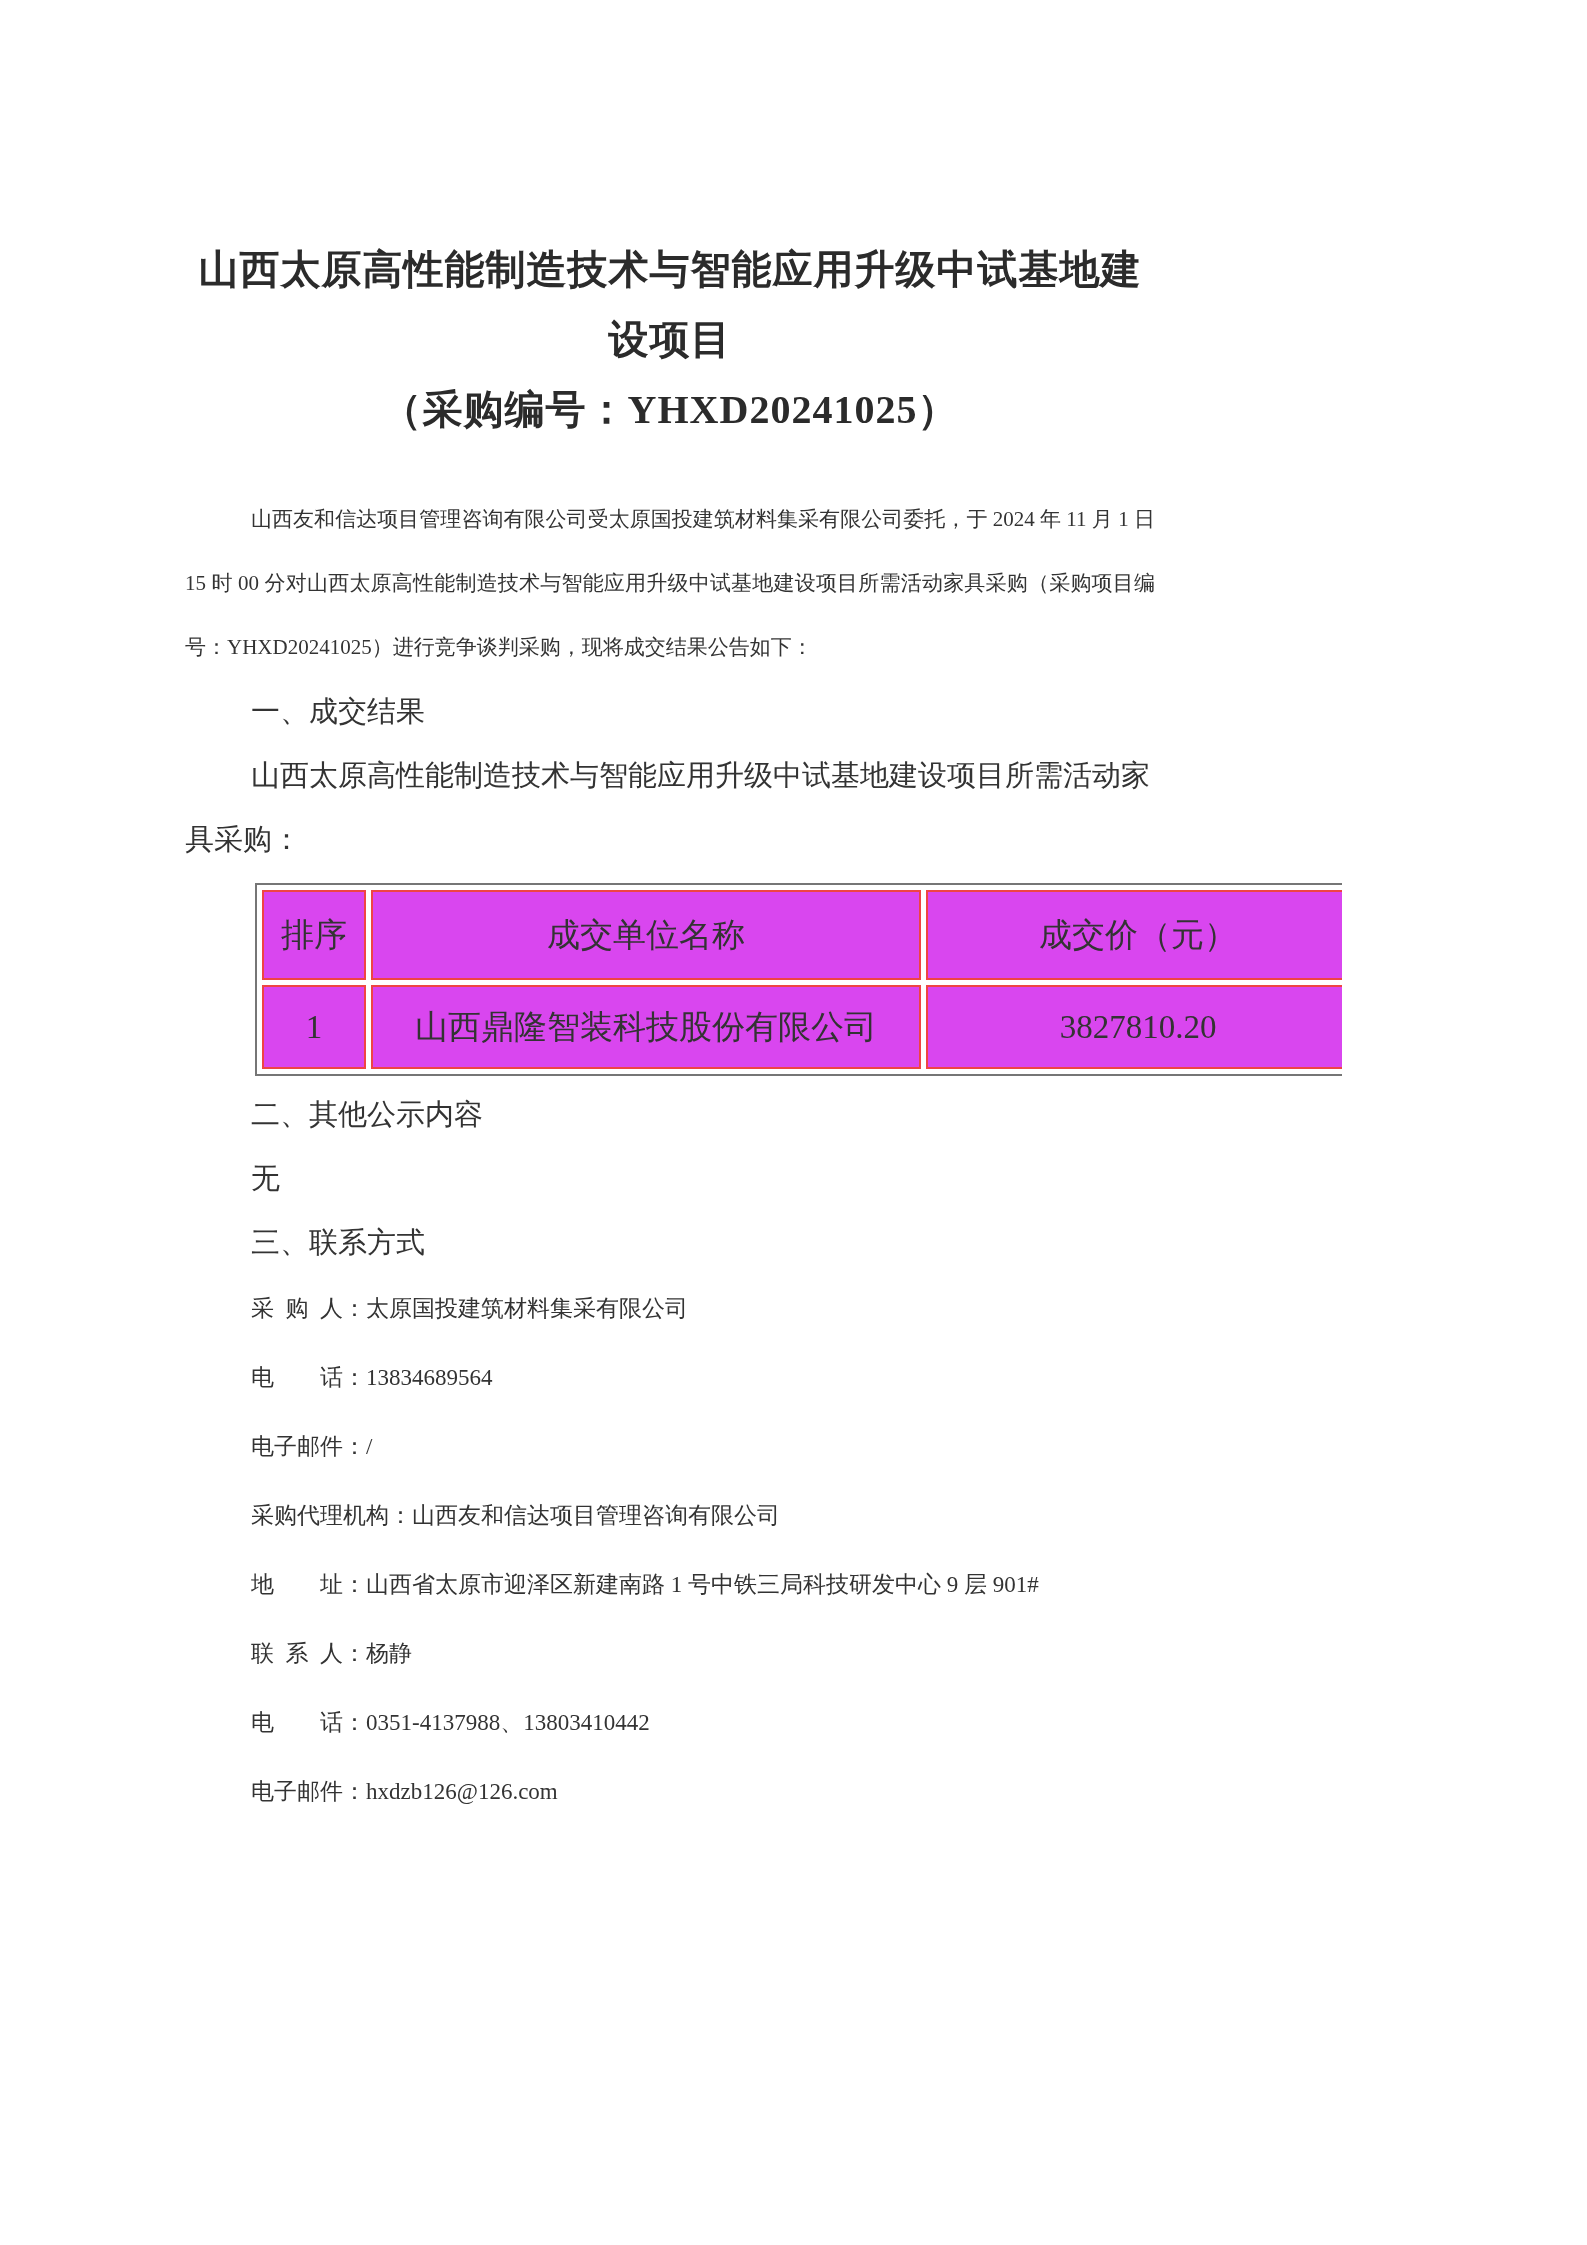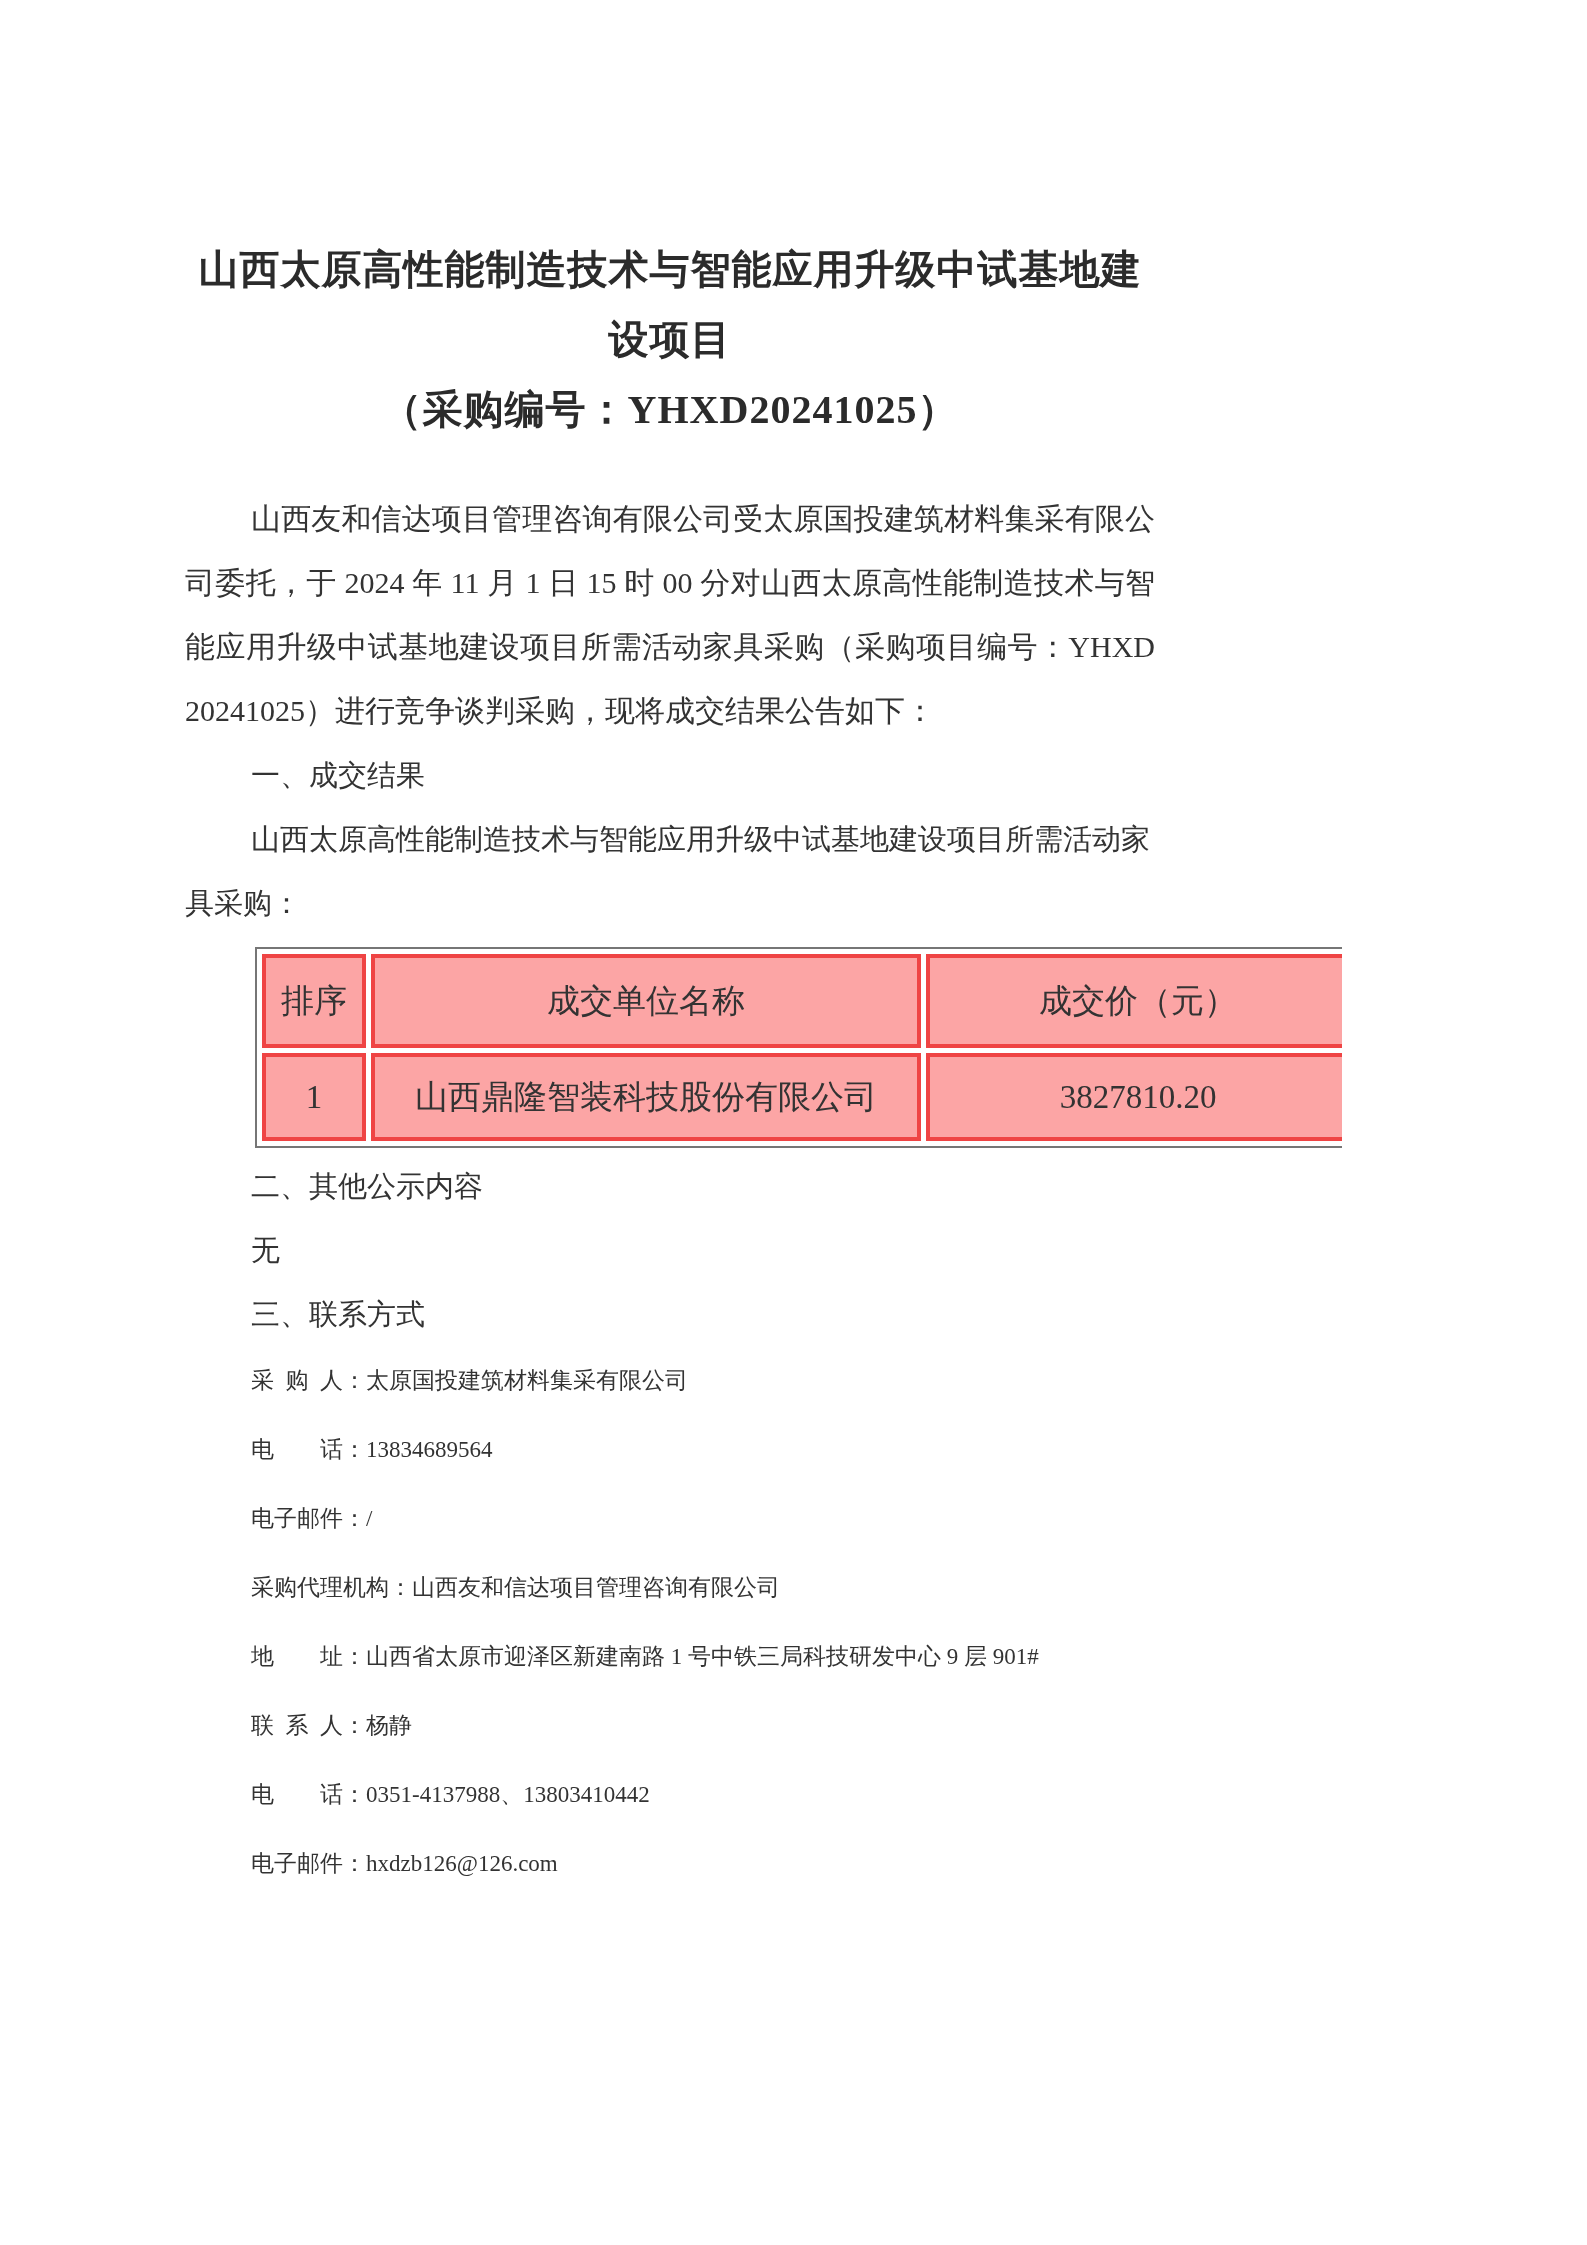--- a/index.html
+++ b/index.html
@@ -23,21 +23,21 @@
   }
   .title-line {
     font-size: 40px;
     font-weight: 700;
     line-height: 70px;
     text-align: center;
     color: #2b2b2b;
     letter-spacing: 1px;
   }
   .para {
-    font-size: 30px;
+    font-size: 21px;
     line-height: 64px;
     text-align: justify;
     text-indent: 66px;
     margin: 0;
     word-break: break-all;
   }
   .section-line {
     font-size: 29px;
     line-height: 64px;
     text-indent: 66px;
@@ -47,28 +47,28 @@
     border-collapse: separate;
     border-spacing: 5px;
     border: 2px solid #767676;
     margin: 12px 0 6px 70px;
     width: 1078px;
     table-layout: fixed;
     background: #ffffff;
   }
   table.result th,
   table.result td {
-    border: 4px solid #ef4444;
+    border: 2px solid #ef4444;
     font-weight: normal;
     font-size: 33px;
     text-align: center;
     vertical-align: middle;
     padding: 0;
     color: #333333;
-    background: #fca5a5;
+    background: #d946ef;
   }
   table.result thead th { height: 86px; }
   table.result tbody td { height: 80px; }
   .contact-line {
     font-size: 23px;
     line-height: 69px;
     margin: 0 0 0 66px;
     white-space: pre-wrap;
   }
   .contact-label, .contact-value { white-space: pre-wrap; }

